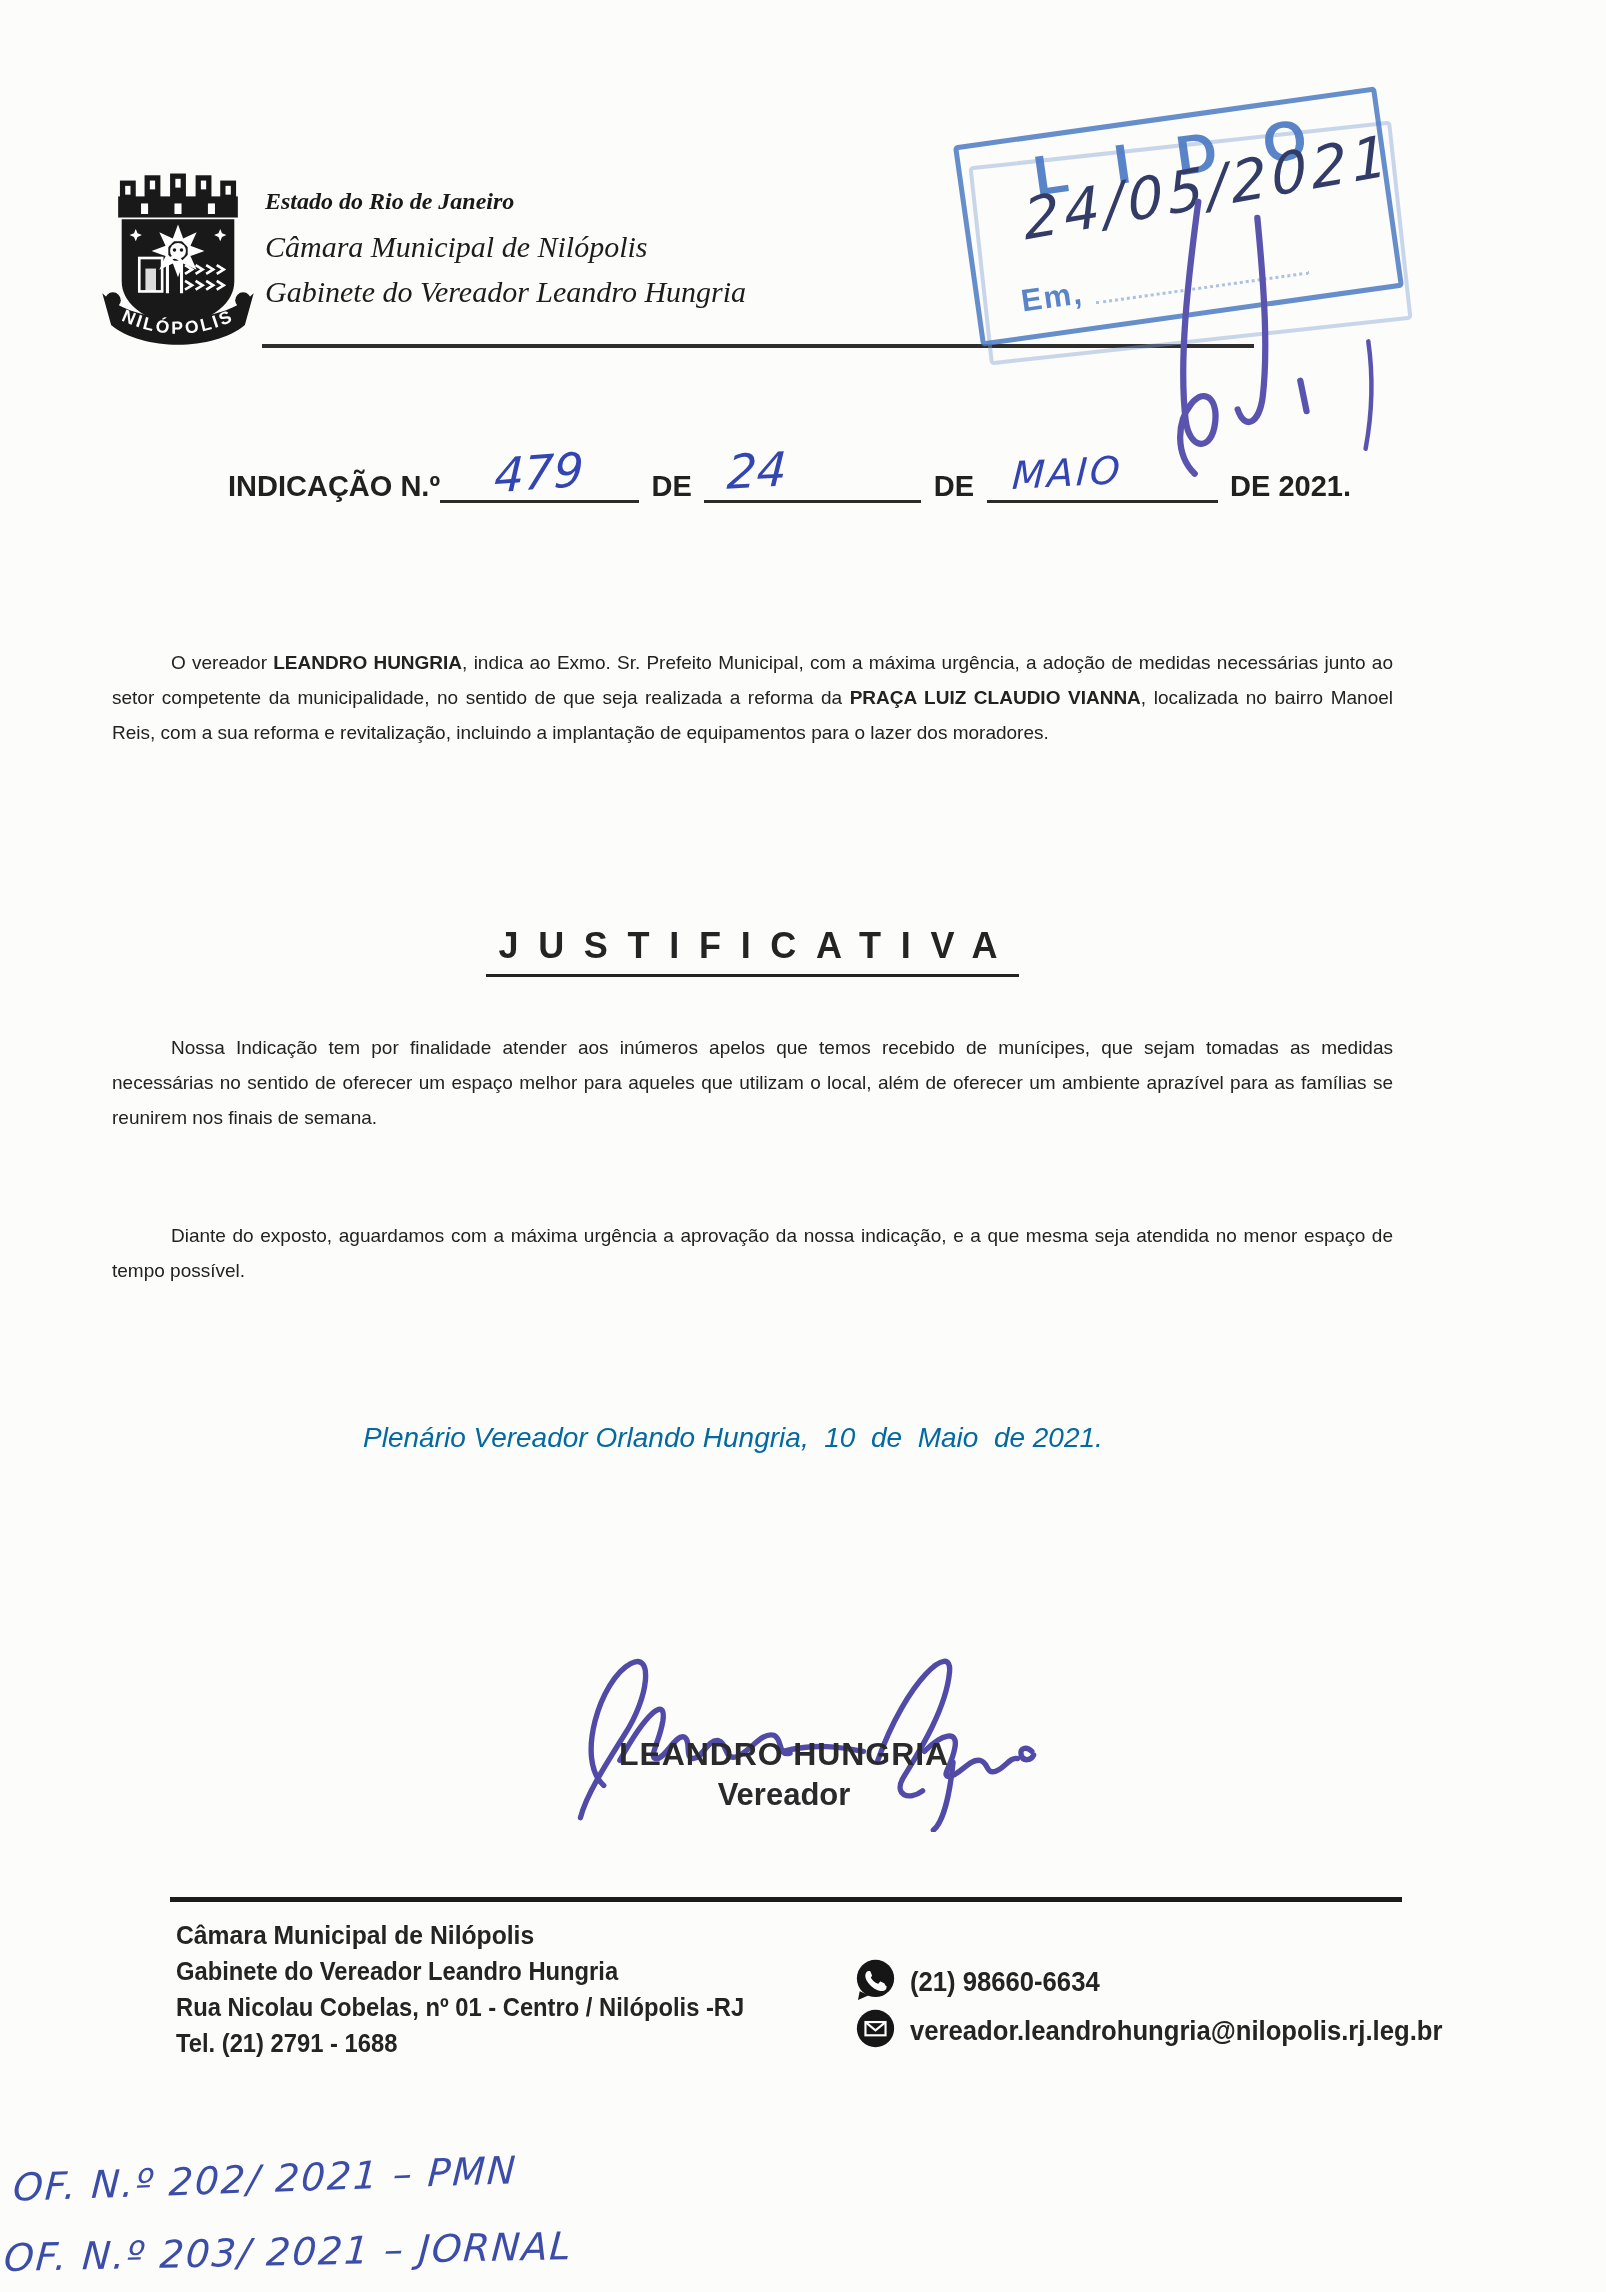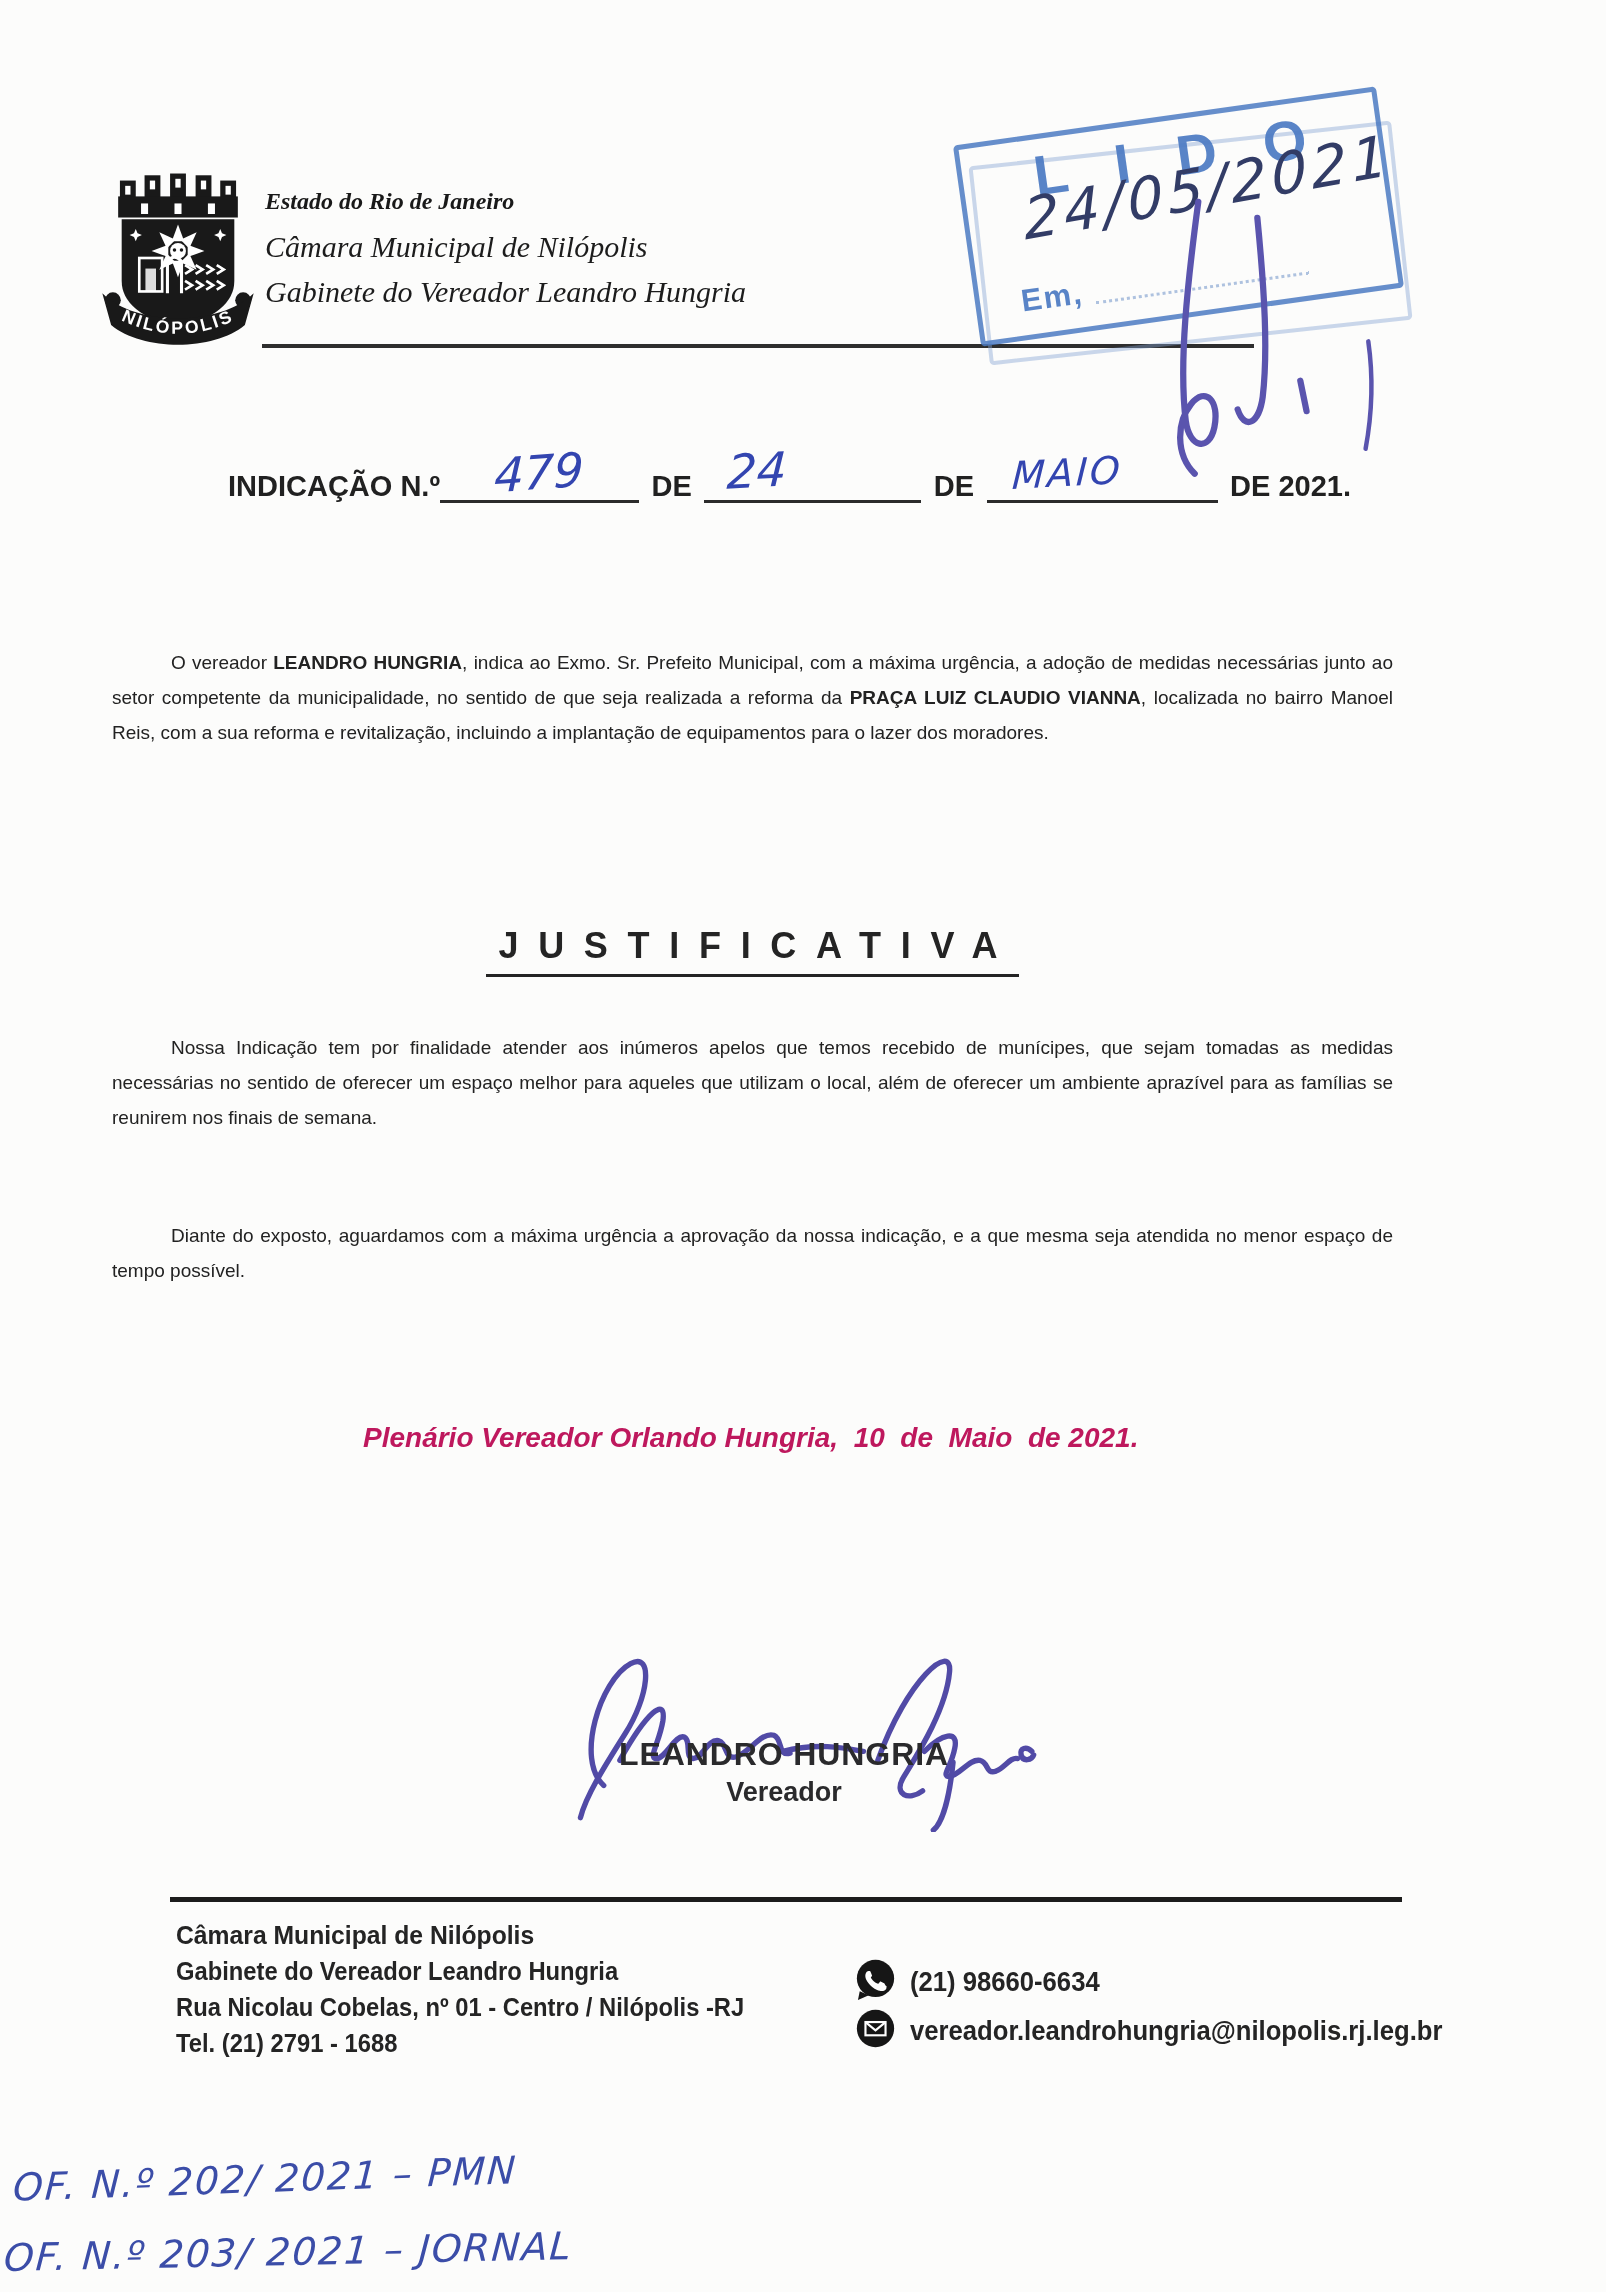--- a/index.html
+++ b/index.html
@@ -41,27 +41,27 @@
   .h-month{left:25px;bottom:5.4px;font-size:38px;letter-spacing:2.7px;}
   
   .para{position:absolute;left:112px;width:1281px;text-align:justify;
     font-size:19px;line-height:35px;color:#222;text-indent:59px;}
   .para .b{font-weight:700;}
   .p1{top:645px;} .p2{top:1030px;} .p3{top:1218px;}
   .just-wrap{position:absolute;left:112px;top:925px;width:1281px;text-align:center;}
   .just{display:inline-block;font-size:36px;font-weight:700;letter-spacing:19.7px;
     padding:0 1.8px 7.2px 12.5px;border-bottom:3.6px solid #242424;color:#242424;}
   .plenary{position:absolute;left:363px;top:1422px;font-style:italic;font-size:28px;
-    color:#be185d;white-space:pre;font-weight:bold;}
+    color:#0369a1;white-space:pre;}
   
   .sig-svg{position:absolute;left:548px;top:1626px;}
   .sig-name{position:absolute;left:551px;top:1736px;width:466px;text-align:center;
     font-size:32px;font-weight:700;letter-spacing:0.9px;color:#2a2a2c;}
   .sig-role{position:absolute;left:551px;top:1777px;width:466px;text-align:center;
-    font-size:27px;font-weight:700;color:#2a2a2c;}
+    font-size:31px;font-weight:700;color:#2a2a2c;}
   
   .rule2{position:absolute;left:170px;top:1897px;width:1232px;height:4.5px;background:#1c1c1c;}
   .f-left{position:absolute;left:176px;top:1917px;font-size:25px;font-weight:700;color:#242424;
     line-height:36px;transform:scaleX(.95);transform-origin:left top;}
   .f-left .fl1{font-size:26px;}
   .f-icon{position:absolute;width:43px;height:43px;}
   .fi1{left:854px;top:1958px;} .fi2{left:854px;top:2007px;}
   .f-contact{position:absolute;font-size:27px;font-weight:700;color:#242424;
     transform:scaleX(.95);transform-origin:left top;}
   .fc1{left:910px;top:1967px;} .fc2{left:910px;top:2016px;}

